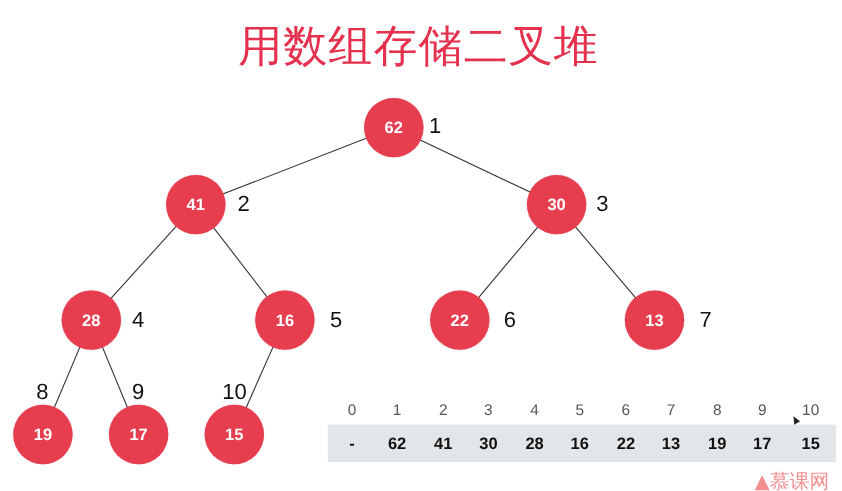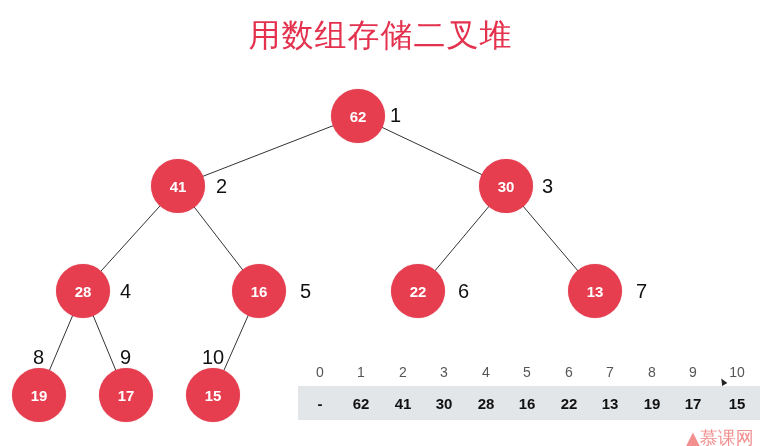--- a/index.html
+++ b/index.html
@@ -1,17 +1,17 @@
 <!DOCTYPE html>
 <html><head>
 <meta charset="utf-8">
 <style>
   html,body{margin:0;padding:0;background:#ffffff;}
   body{width:765px;height:446px;position:relative;overflow:hidden;font-family:"Liberation Sans",sans-serif;}
-  .title{position:absolute;left:0;width:765px;top:14px;text-align:center;font-family:"DejaVu Sans",sans-serif;font-size:32px;color:#e4324e;letter-spacing:1px;padding-left:0;}
+  .title{position:absolute;left:0;width:765px;top:14px;text-align:center;font-family:"DejaVu Sans",sans-serif;font-size:40px;color:#e4324e;letter-spacing:1px;padding-left:0;}
   .title span{position:relative;left:-2px;}
   svg.edges{position:absolute;left:0;top:0;width:765px;height:446px;}
   .node{position:absolute;width:54px;height:54px;border-radius:50%;background:#e63e4f;color:#ffffff;font-weight:bold;font-size:15px;display:flex;align-items:center;justify-content:center;box-shadow:0 0 1px rgba(200,40,60,0.5);}
   .idx{position:absolute;font-size:20px;color:#111;}
   .arr{position:absolute;left:298px;top:386px;width:462px;height:34px;background:#e3e6e9;}
   .arr-hdr{position:absolute;top:364px;font-size:14px;color:#555;width:40px;text-align:center;}
   .arr-val{position:absolute;top:395px;font-size:15px;font-weight:bold;color:#111;width:40px;text-align:center;}
   .logo{position:absolute;left:686px;top:426px;color:#f07c7c;font-size:18px;font-family:"DejaVu Sans",sans-serif;opacity:0.85;}
   .cursor{position:absolute;left:720px;top:378px;width:0;height:0;border-left:3px solid transparent;border-right:3px solid transparent;border-bottom:7px solid #222;transform:rotate(-30deg);}
 </style>

